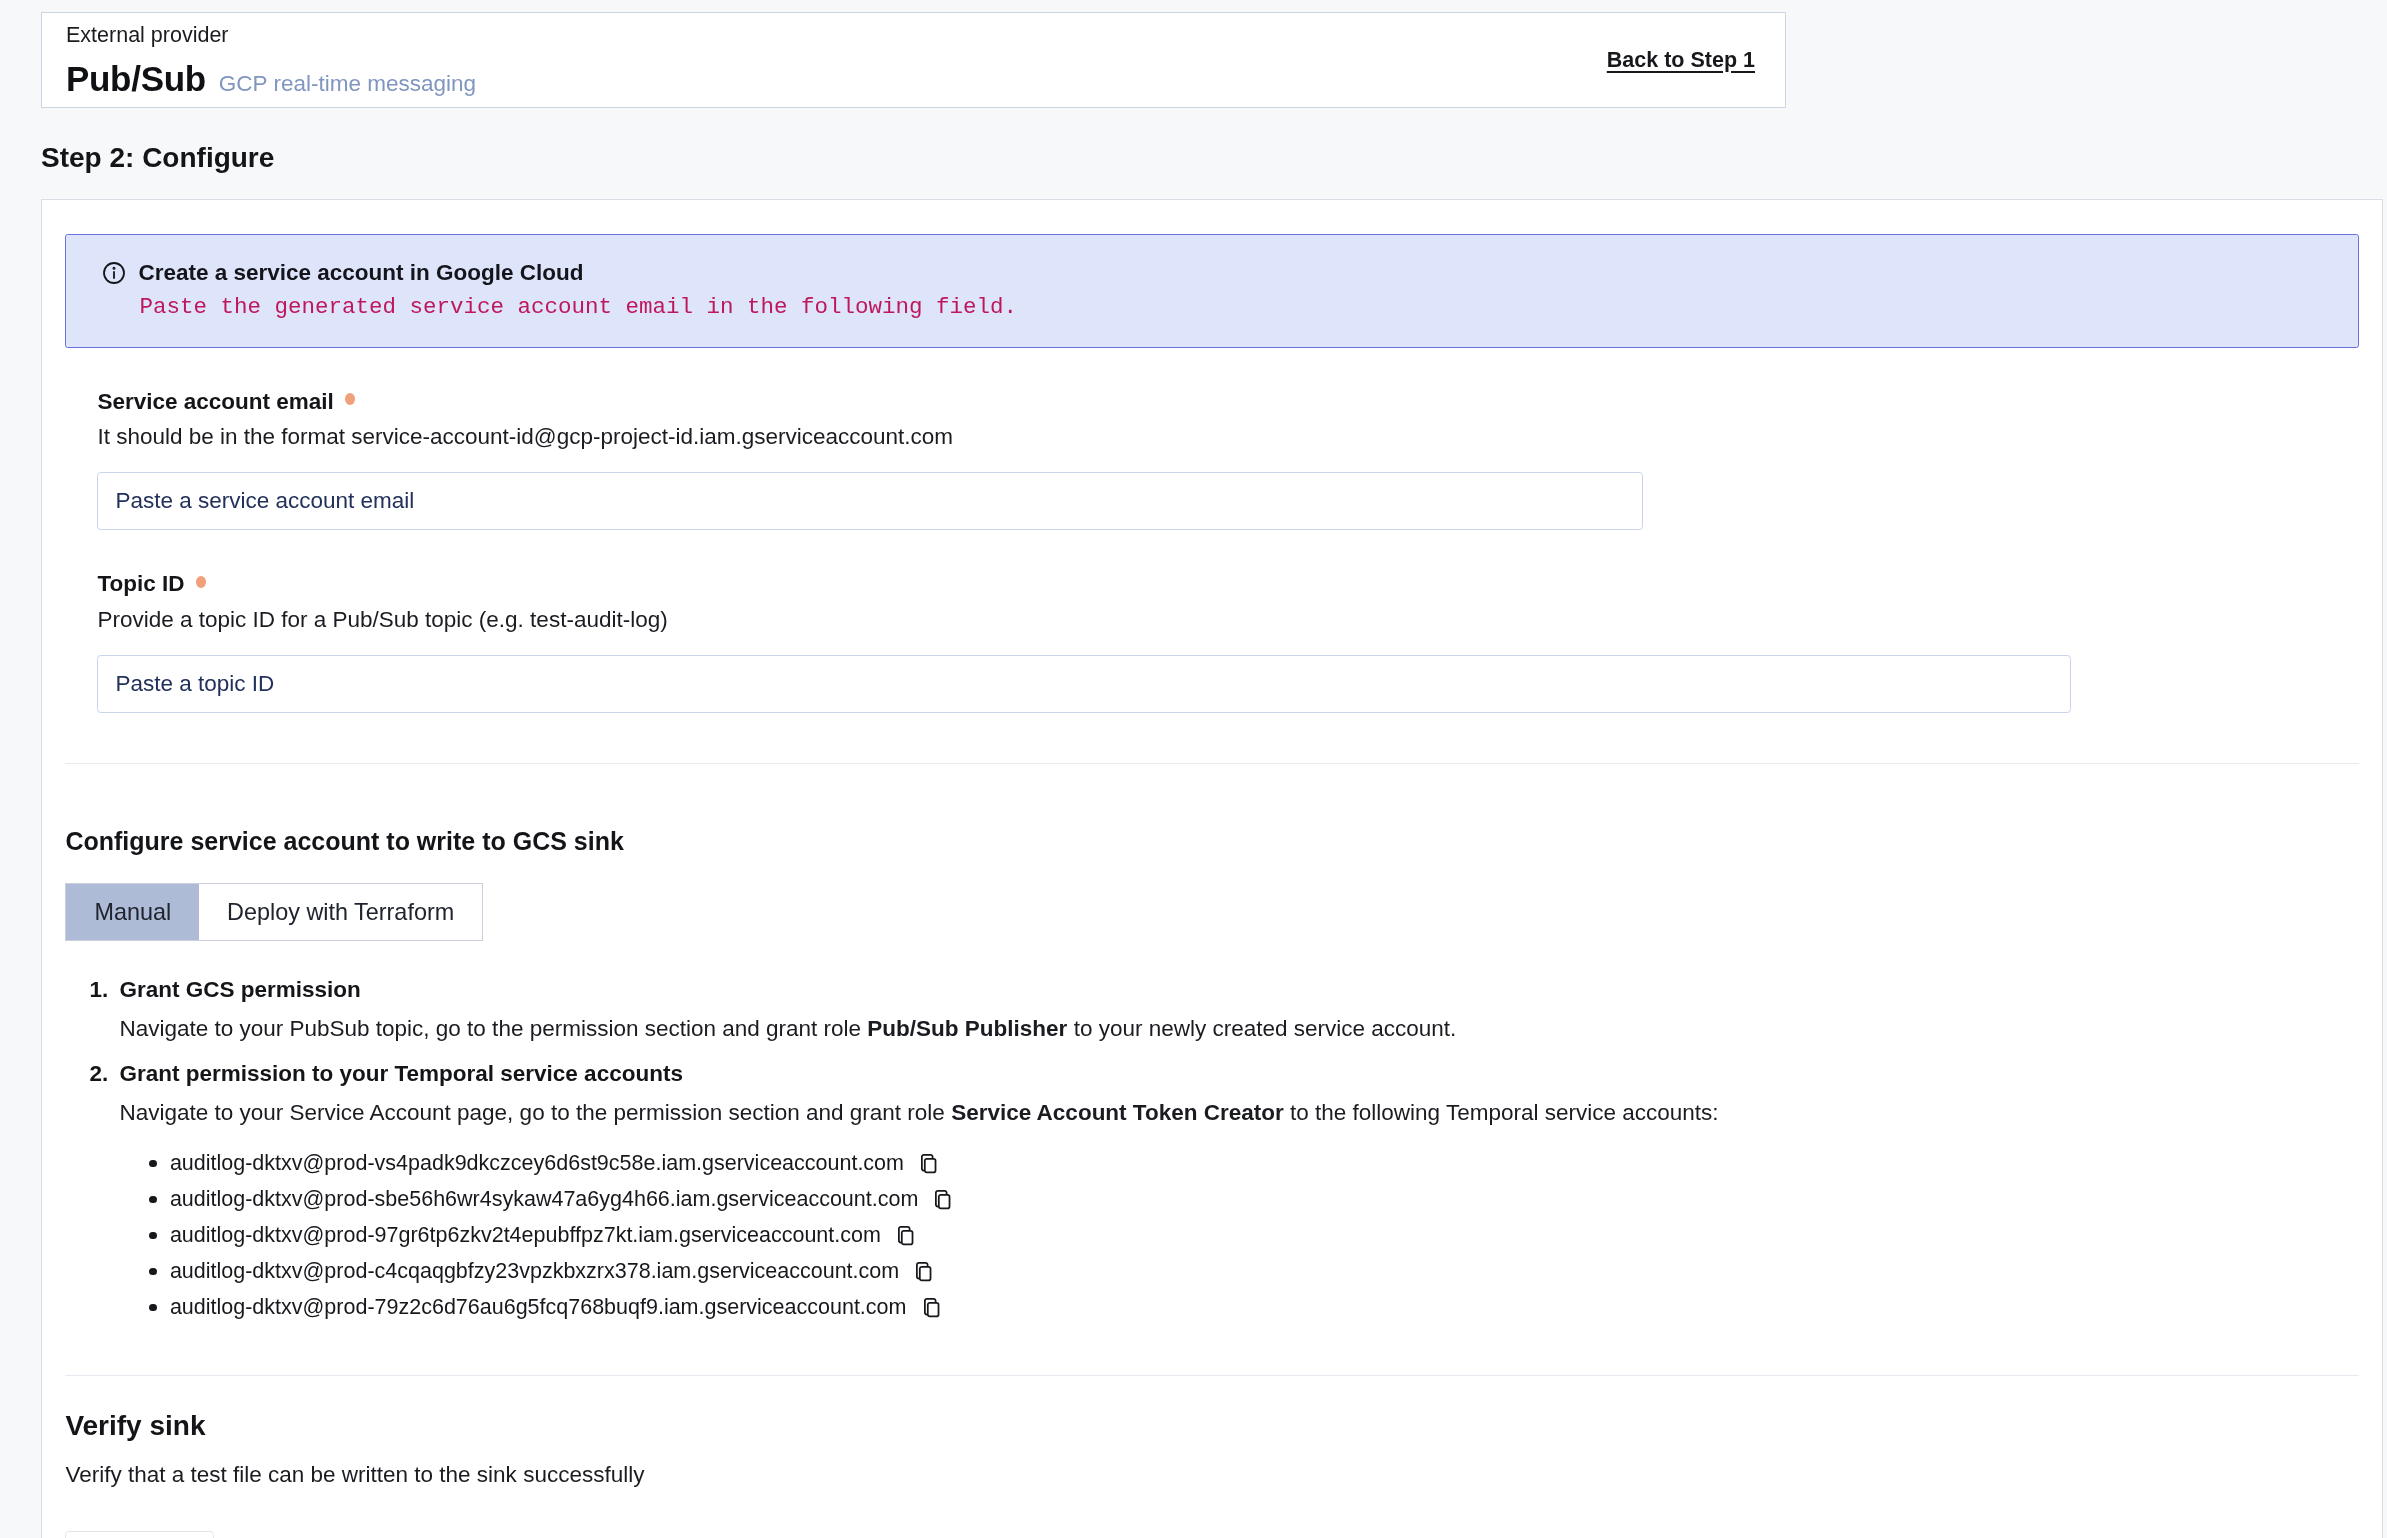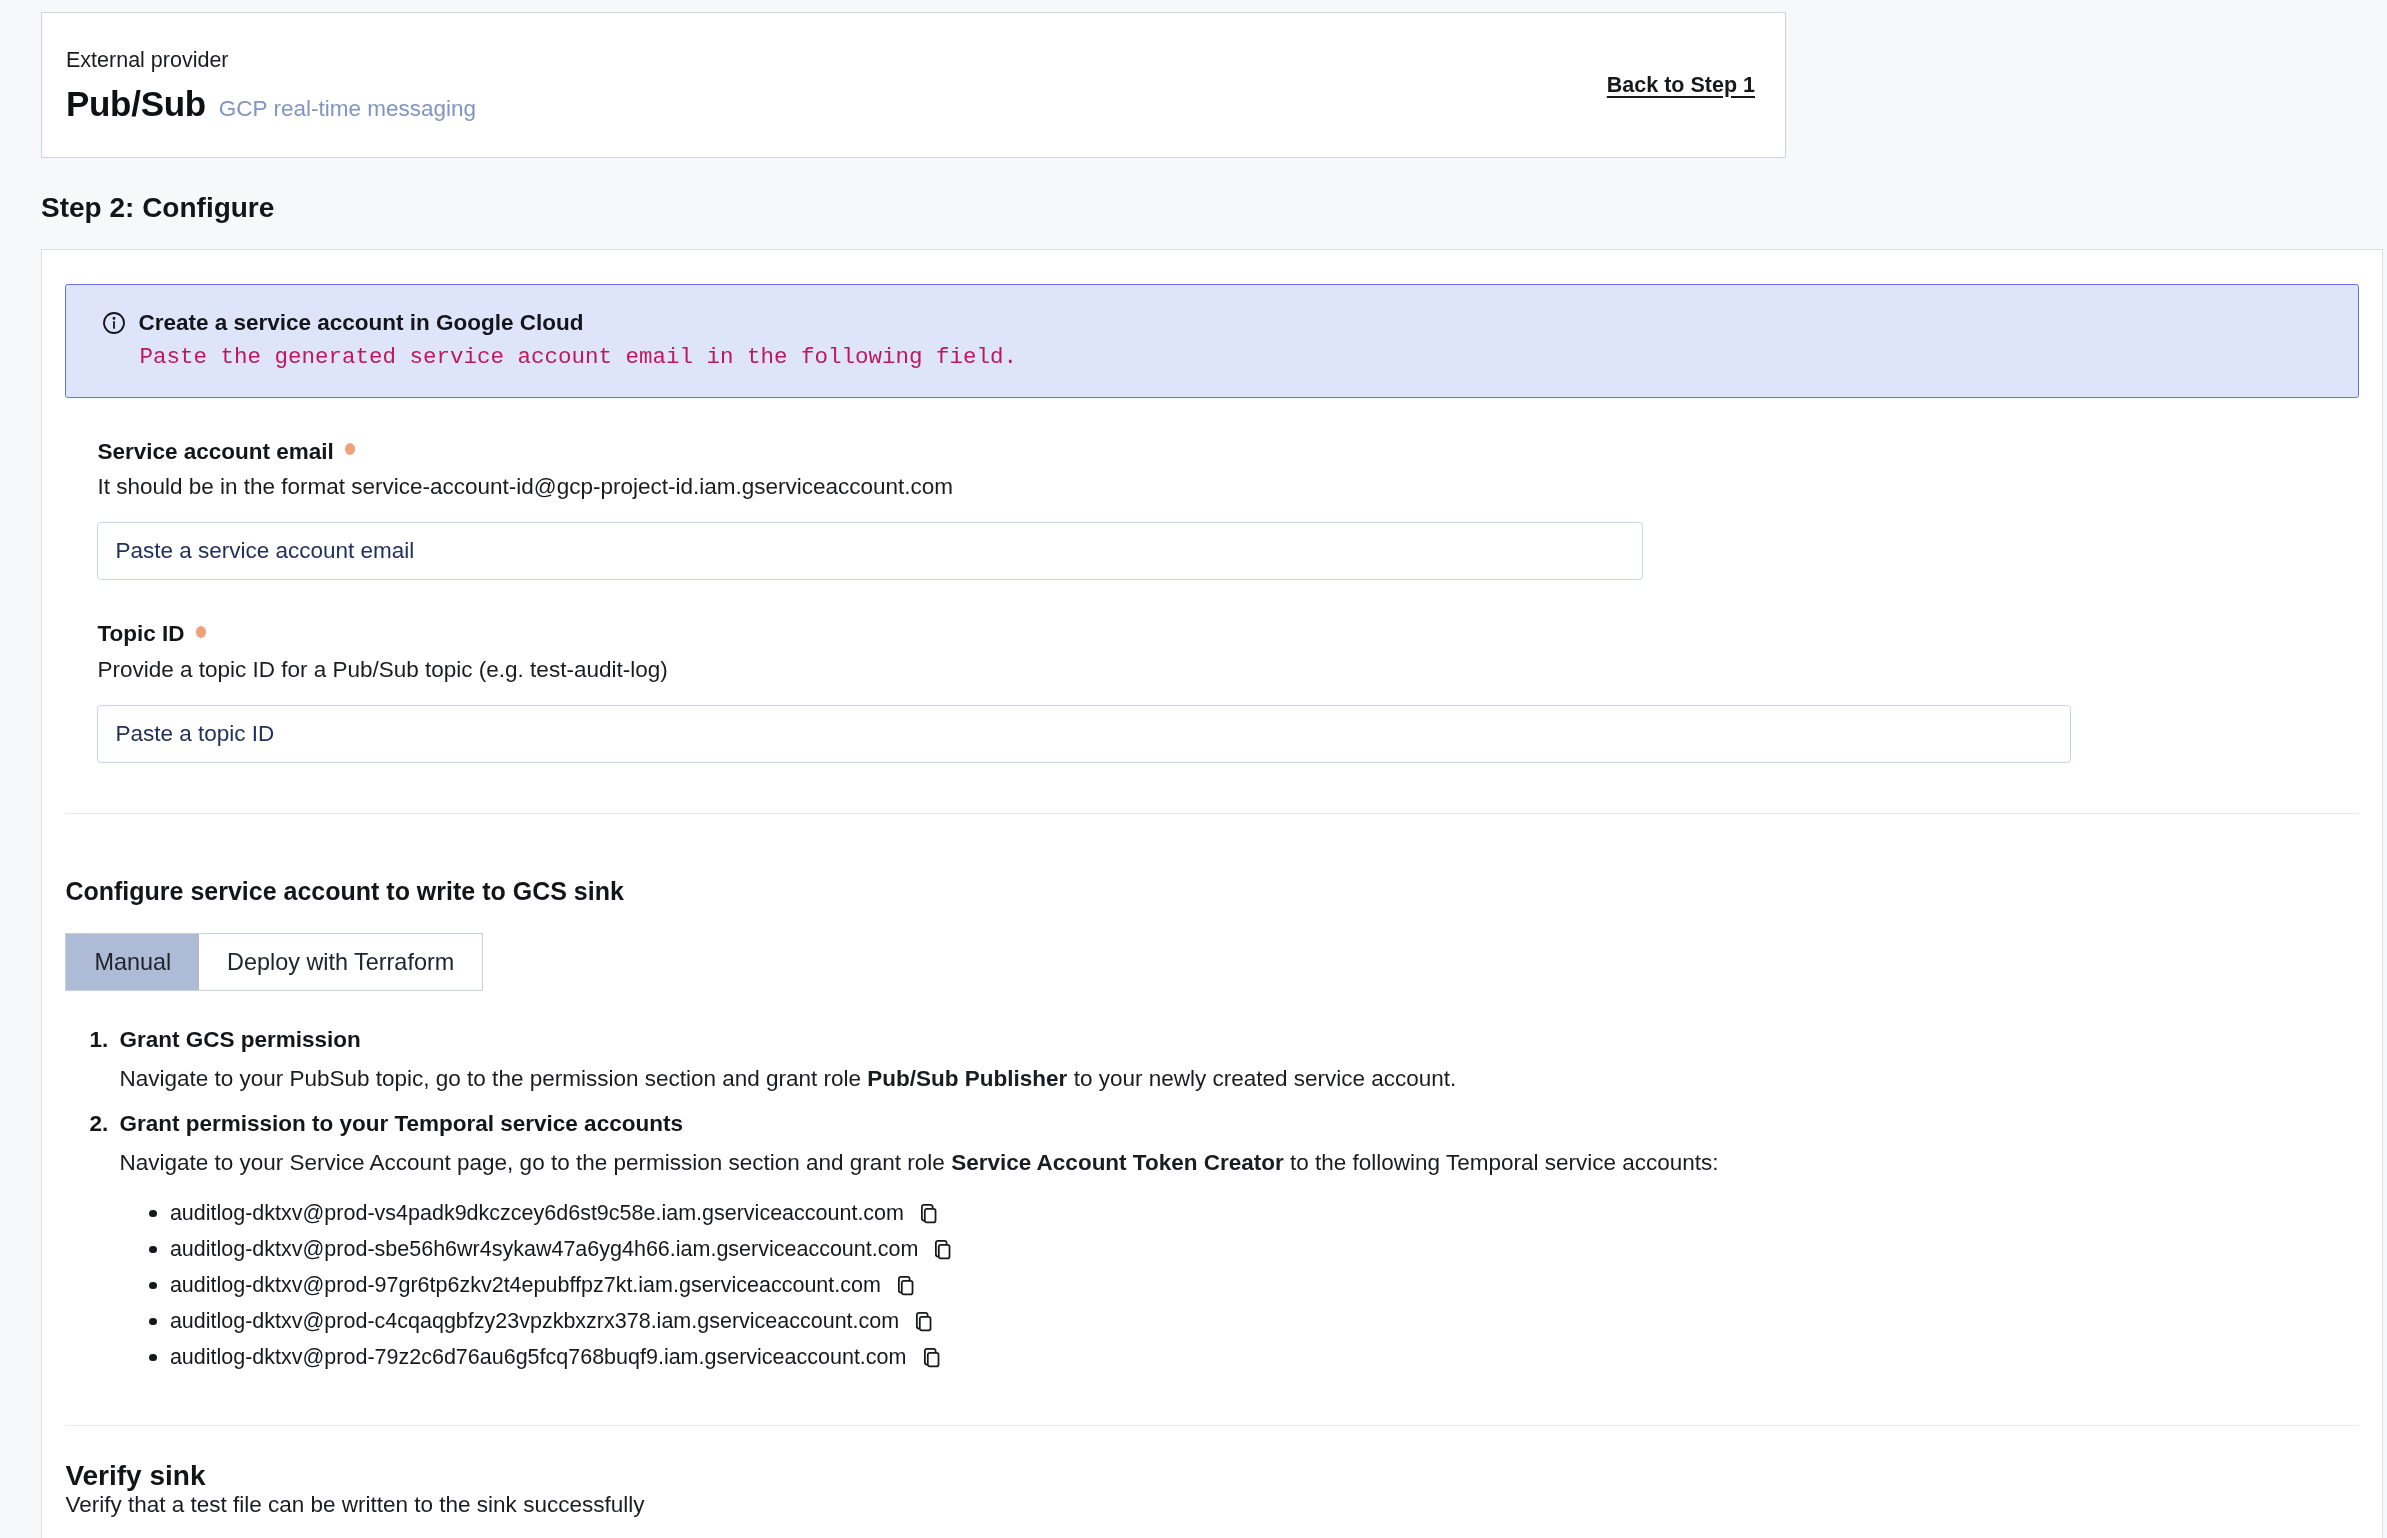--- a/index.html
+++ b/index.html
@@ -7,21 +7,21 @@
     width: 2387px; height: 1538px;
     background: #F7F8FA;
     font-family: "Liberation Sans", "DejaVu Sans", sans-serif;
     color: #17181C;
     overflow: hidden;
   }
   .page { padding: 12px 0 0 41px; }
 
   
   .provider-card {
-    width: 1745px; height: 146px;
+    width: 1745px; height: 96px;
     background: #FFFFFF;
     border: 0.9px solid #CBD5E4;
     display: flex; align-items: center; justify-content: space-between;
     padding: 0 30px 0 24px;
   }
   .provider-meta { display: flex; flex-direction: column; gap: 11.2px; padding-top: 1.9px; }
   .provider-label { font-size: 21.5px; color: #1B1C20; }
   .provider-name-row { display: flex; align-items: baseline; gap: 13px; }
   .provider-name { font-size: 35px; font-weight: 700; color: #101114; letter-spacing: -0.3px; }
   .provider-tagline { font-size: 22.5px; color: #8095C0; }
@@ -100,21 +100,21 @@
   .account-row { display: flex; align-items: center; height: 36px; }
   .bullet-dot { width: 7.5px; height: 7.5px; border-radius: 50%; background: #17181C; flex: 0 0 auto; }
   .account-email { margin-left: 13px; font-size: 21.5px; color: #17181C; }
   .copy-btn {
     margin-left: 11.2px; background: none; border: none; cursor: pointer;
     display: inline-flex; align-items: center; padding: 1.9px;
   }
 
   
   .verify-title { margin-top: 34px; font-size: 28px; font-weight: 700; color: #141519; }
-  .verify-desc { margin-top: 0; font-size: 22.5px; color: #1B1C21; }
+  .verify-desc { margin-top: 20px; font-size: 22.5px; color: #1B1C21; }
   .btn {
     display: inline-flex; align-items: center; gap: 14px;
     background: #FFFFFF; border: 0.9px solid #E2E5EA; border-radius: 3.7px;
     font-family: inherit; font-size: 23.4px; color: #9AA1AC; cursor: default;
   }
   .verify-btn { margin-top: 43px; padding: 13px 25px; }
 </style>
 </head>
 <body>
 

